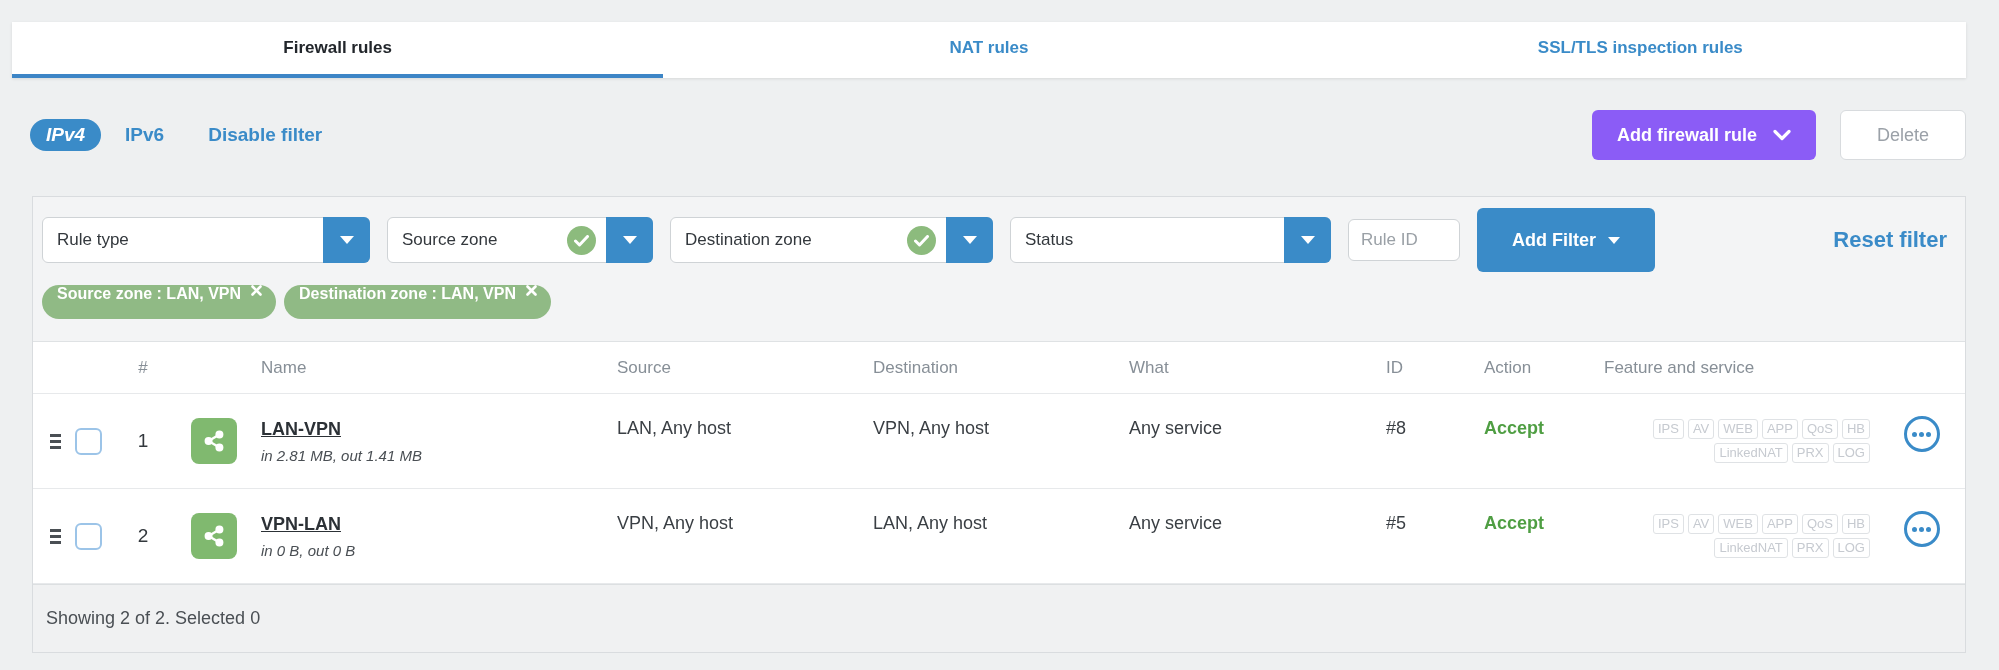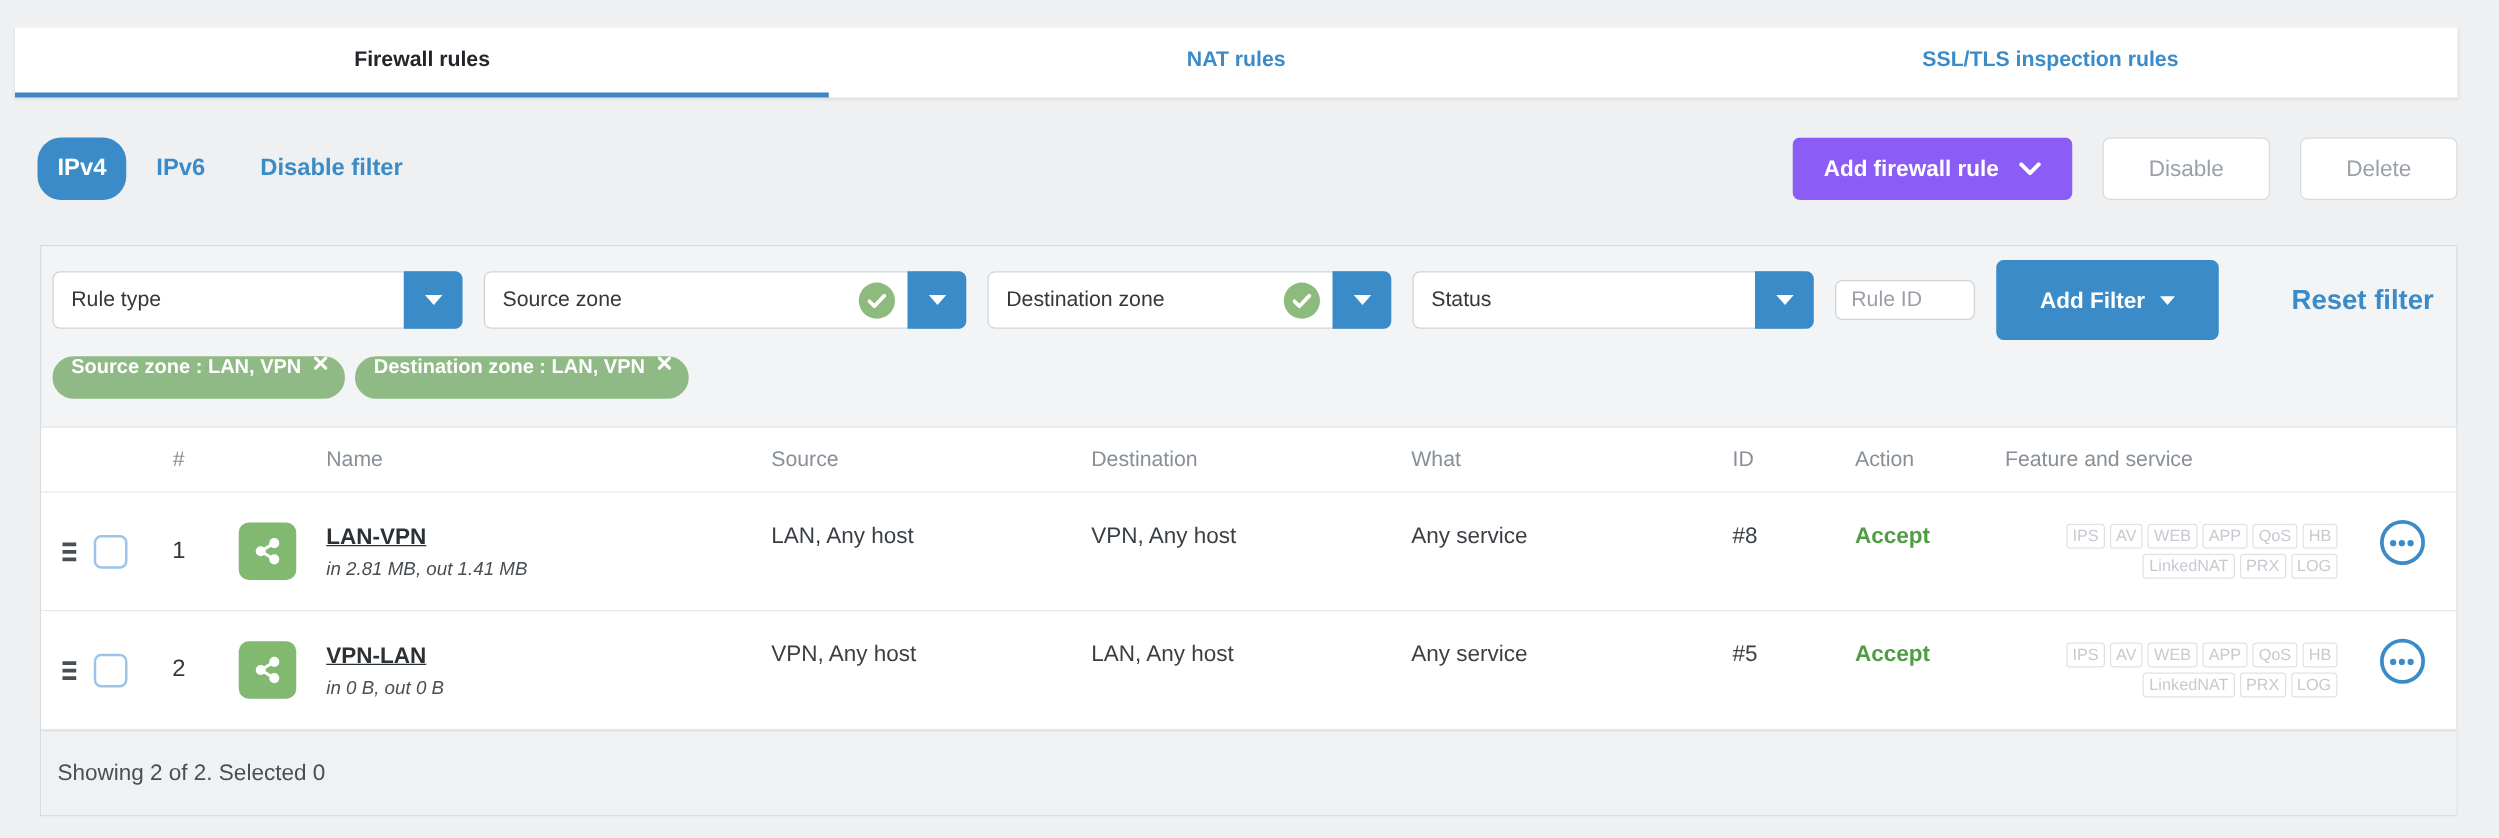--- a/index.html
+++ b/index.html
@@ -29,22 +29,22 @@
   .tab.active { color:#1f2periphery326; color:#22262b; border-bottom-color:#3d85c6; }
 
   
   .toolbar {
     margin:32px 33px 0 30px;
     height:50px;
     display:flex; align-items:center;
   }
   .pill-ipv4 {
     background:#3a8bc8; color:#fff; font-weight:700; font-size:19px;
-    height:50px; padding:0 16px; border-radius:19px;
-    display:flex; align-items:center; cursor:pointer;
+    height:32px; padding:0 16px; border-radius:19px;
+    display:flex; align-items:center; cursor:pointer;font-style:italic;
   }
   .link-blue { color:#3a8bc8; font-weight:700; font-size:19px; cursor:pointer; text-decoration:none; }
   .ipv6 { margin-left:24px; }
   .disable-filter { margin-left:44px; }
   .toolbar .spacer { flex:1; }
   .btn {
     height:50px; border-radius:6px; font-size:18px;
     display:flex; align-items:center; justify-content:center; cursor:pointer;
     border:1px solid transparent;
   }
@@ -80,23 +80,23 @@
     position:absolute; top:-1px; right:-1px; bottom:-1px; width:47px;
     background:#3a8bc8; border-radius:0 6px 6px 0;
     display:flex; align-items:center; justify-content:center;
   }
   .tri { width:0; height:0; border-left:7px solid transparent; border-right:7px solid transparent; border-top:8px solid #fff; }
   .checkdot {
     position:absolute; right:56px; top:8px; width:29px; height:29px;
     border-radius:50%; background:#8cbb7d;
     display:flex; align-items:center; justify-content:center;
   }
-  .w1{width:328px;} .w2{width:386px;} .w3{width:323px;} .w4{width:321px;}
+  .w1{width:328px;} .w2{width:266px;} .w3{width:323px;} .w4{width:321px;}
   .ruleid {
-    width:112px; height:32px; border:1px solid #cfd3d6; border-radius:6px;
+    width:112px; height:42px; border:1px solid #cfd3d6; border-radius:6px;
     background:#fff; font-size:17px; color:#33383d; padding:0 12px;
     font-family:"Liberation Sans", sans-serif; margin-right:17px;
   }
   .ruleid::placeholder { color:#9aa0a6; }
   .btn-addfilter {
     width:178px; height:64px; background:#3a8bc8; border-radius:6px;
     color:#fff; font-weight:700; font-size:18px;
     display:flex; align-items:center; justify-content:center; gap:12px; cursor:pointer;
   }
   .btn-addfilter .tri { border-top-width:7px; border-left-width:6px; border-right-width:6px; }
@@ -182,21 +182,20 @@
   <div class="pill-ipv4">IPv4</div>
   <a class="link-blue ipv6">IPv6</a>
   <a class="link-blue disable-filter">Disable filter</a>
   <div class="spacer"></div>
   <div class="btn btn-primary">
     <span>Add firewall rule</span>
     <svg width="18" height="12" viewBox="0 0 18 12">
         <polyline points="2,2.5 9,9.5 16,2.5" fill="none" stroke="#fff" stroke-width="3.2" stroke-linecap="round" stroke-linejoin="round"></polyline>
       </svg>
   </div>
-  <div class="btn btn-ghost">Disable</div>
   <div class="btn btn-ghost">Delete</div>
 </div>
 
 <div class="panel">
 
   <div class="filter-row">
     <div class="selectbox w1">
       <span class="lbl">Rule type</span>
       <span class="dd">
           <span class="tri"></span>

